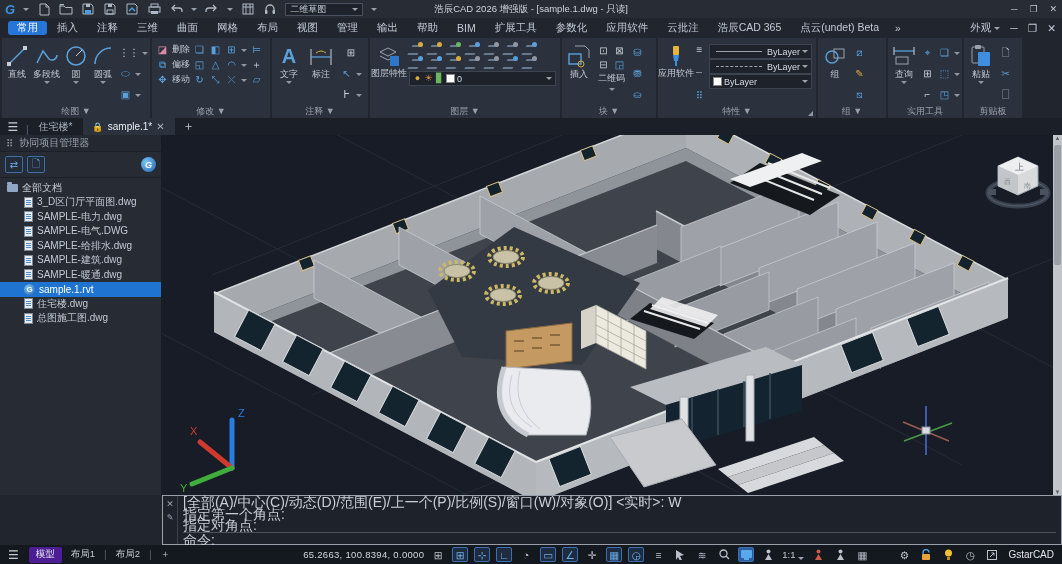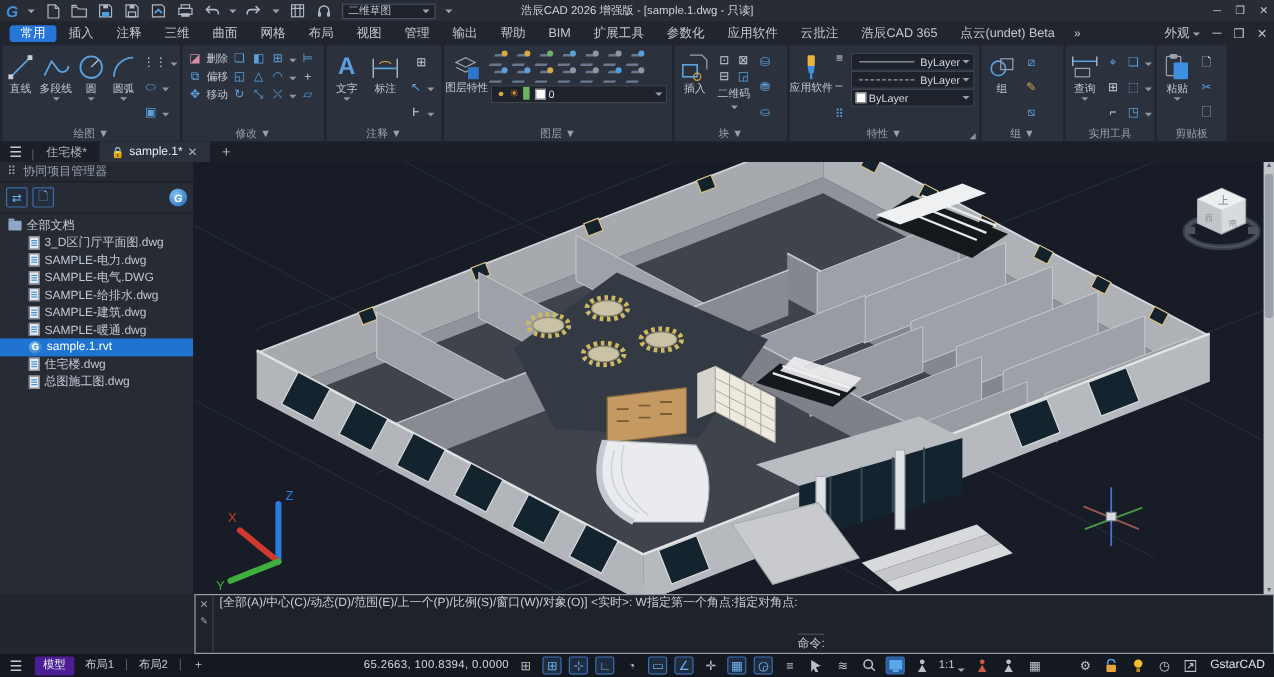--- a/index.html
+++ b/index.html
@@ -75,21 +75,21 @@
 
   
   .viewport{position:relative;flex:1;background:#171c26;overflow:hidden}
   .vscroll{position:absolute;right:0;top:0;width:9px;height:100%;background:#c2c6cb;display:flex;flex-direction:column;justify-content:space-between;align-items:center;font-size:6px;color:#5a6068}
   .vthumb{position:absolute;right:1px;top:10px;width:7px;height:120px;background:#9aa0a8;border-radius:2px}
 
   
   .subfill{position:absolute;left:0;top:495px;width:162px;height:50px;background:#20252e}
   .cmd{position:absolute;left:162px;top:495px;width:900px;height:50px;background:#1d222b;border:1px solid #99a0aa;display:flex}
   .cmd-gutter{width:15px;border-right:1px solid #3a4150;display:flex;flex-direction:column;align-items:center;padding-top:3px;gap:4px;color:#9aa1ac;font-size:9px}
-  .cmd-lines{flex:1;display:flex;flex-direction:row;font-size:10px;color:#c9ced6;padding:1px 5px 2px;line-height:11.5px}
+  .cmd-lines{flex:1;display:flex;flex-direction:column;font-size:14px;color:#c9ced6;padding:1px 5px 2px;line-height:11.5px}
   .cmd-input{border-top:1px solid #4a515c;margin-top:auto;padding-top:2px}
 
   
   .statusbar{position:absolute;left:0;top:545px;width:100%;height:19px;background:#14181f;display:flex;align-items:center;padding:0 8px;gap:6px;color:#c3c9d3;font-size:10px}
   .sb-menu{font-size:12px;margin-right:4px}
   .model-btn{background:#4c1d95;color:#e8ecf2;border-radius:2px;padding:1.5px 7px;font-size:9.5px}
   .lay{padding:0 3px;font-size:9.5px}
   .sep{color:#5a6270}
   .coords{margin-left:auto;font-size:9.5px;color:#d2d7de;letter-spacing:.3px}
   .sic{min-width:16px;height:15px;display:flex;align-items:center;justify-content:center;font-size:10.5px;color:#b9c0cb;border-radius:2px}

